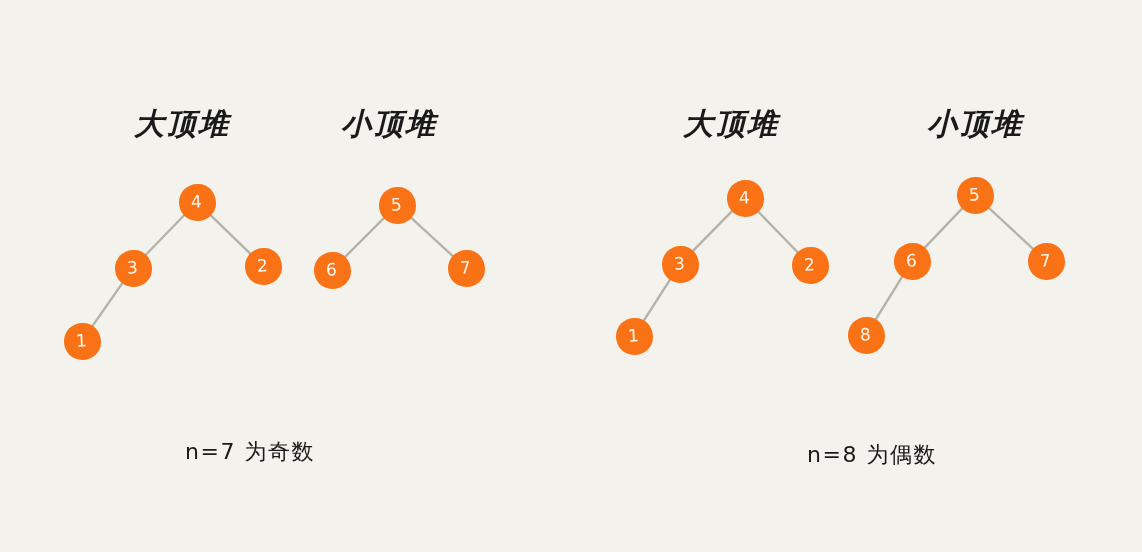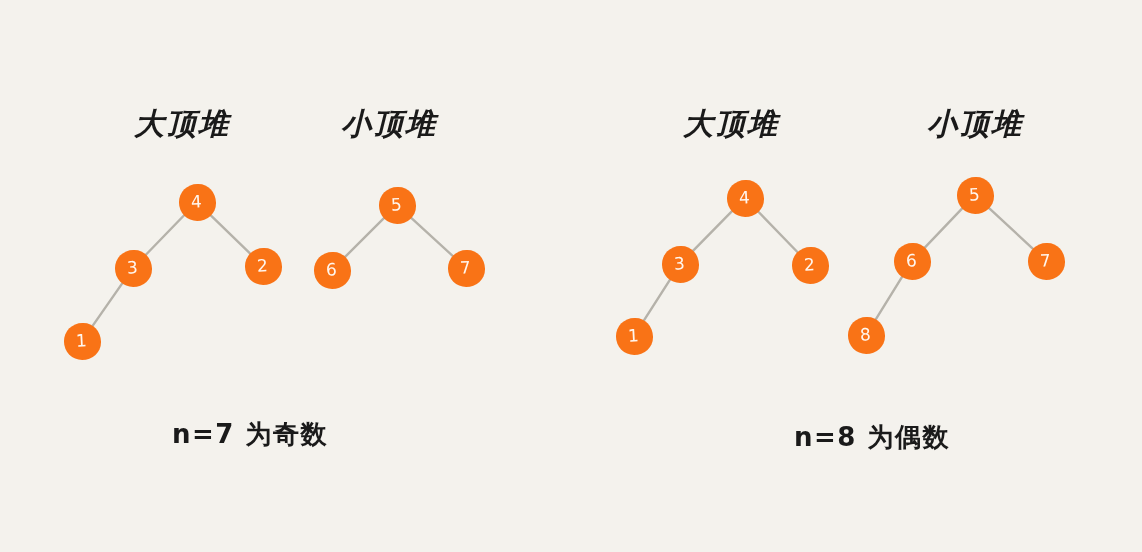--- a/index.html
+++ b/index.html
@@ -60,23 +60,24 @@
     font-weight: 700;
     letter-spacing: 2px;
     font-style: italic;
   }
   .caption {
     position: absolute;
     transform: translate(-50%, -50%);
     white-space: nowrap;
     color: #1A1A1A;
     font-family: "DejaVu Sans", sans-serif;
-    font-size: 26px;
-    font-weight: 700;
+    font-size: 22px;
+    font-weight: 400;
     letter-spacing: 1.5px;
+    margin-top: 18px;
   }
 </style>
 </head>
 <body style="background: rgb(244, 242, 237);">
 
 <div id="diagram-root">
   <svg class="edge-layer" id="edge-layer" viewBox="0 0 1142 552" width="1142" height="552" aria-hidden="true">
       <line x1="184.1213020326356" y1="215.28115727884452" x2="145.8786979673644" y2="254.71884272115548" stroke="#B5B2AA" stroke-width="2.4" stroke-linecap="round"></line>
       <line x1="210.28115727884452" y1="214.8786979673644" x2="249.71884272115548" y2="253.1213020326356" stroke="#B5B2AA" stroke-width="2.4" stroke-linecap="round"></line>
       <line x1="122.40489388234415" y1="283.1655440507623" x2="92.59510611765585" y2="325.8344559492377" stroke="#B5B2AA" stroke-width="2.4" stroke-linecap="round"></line>

